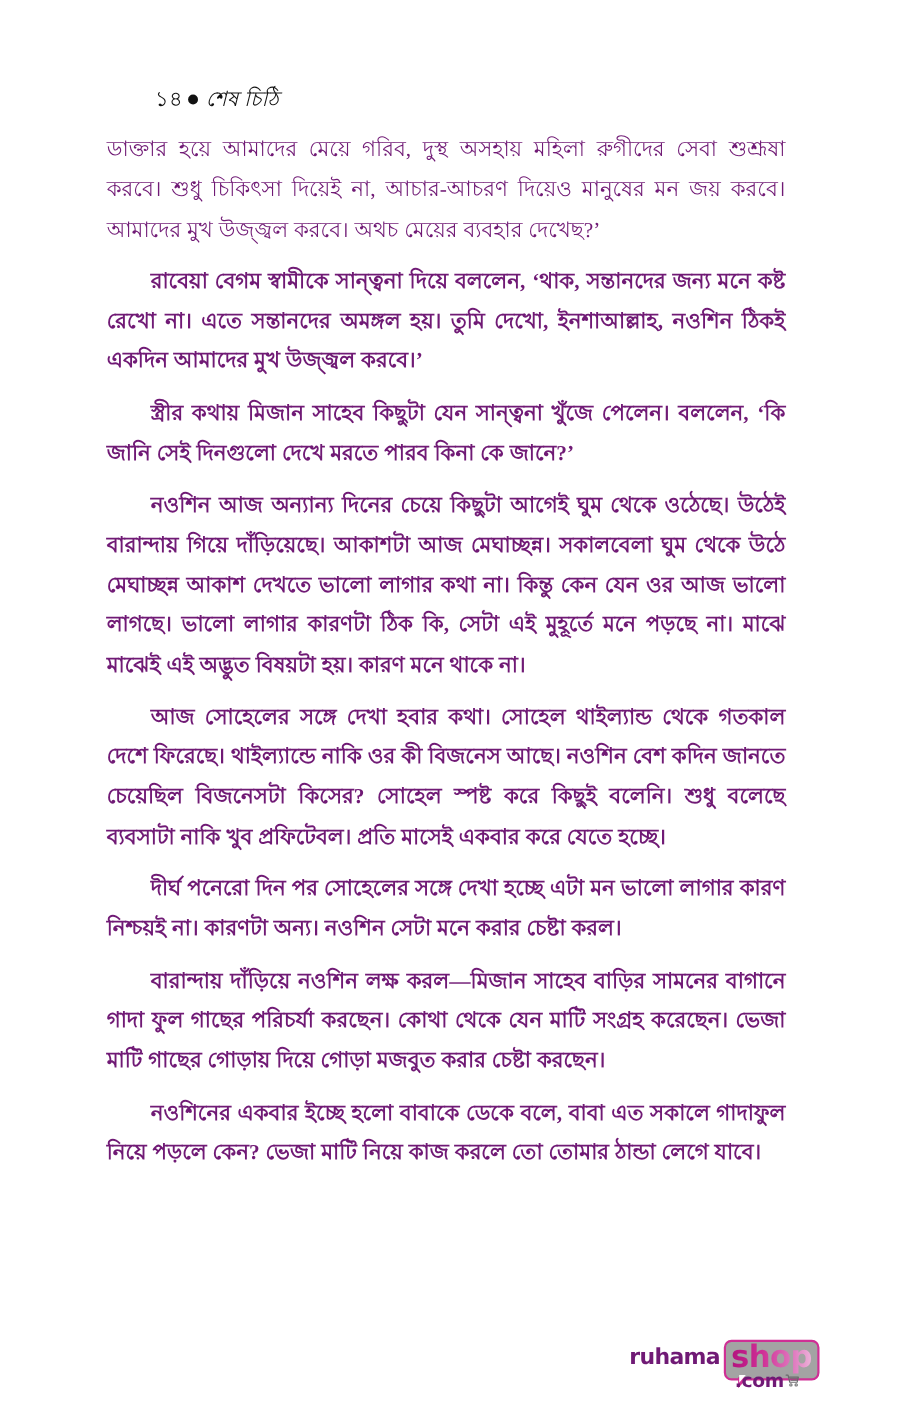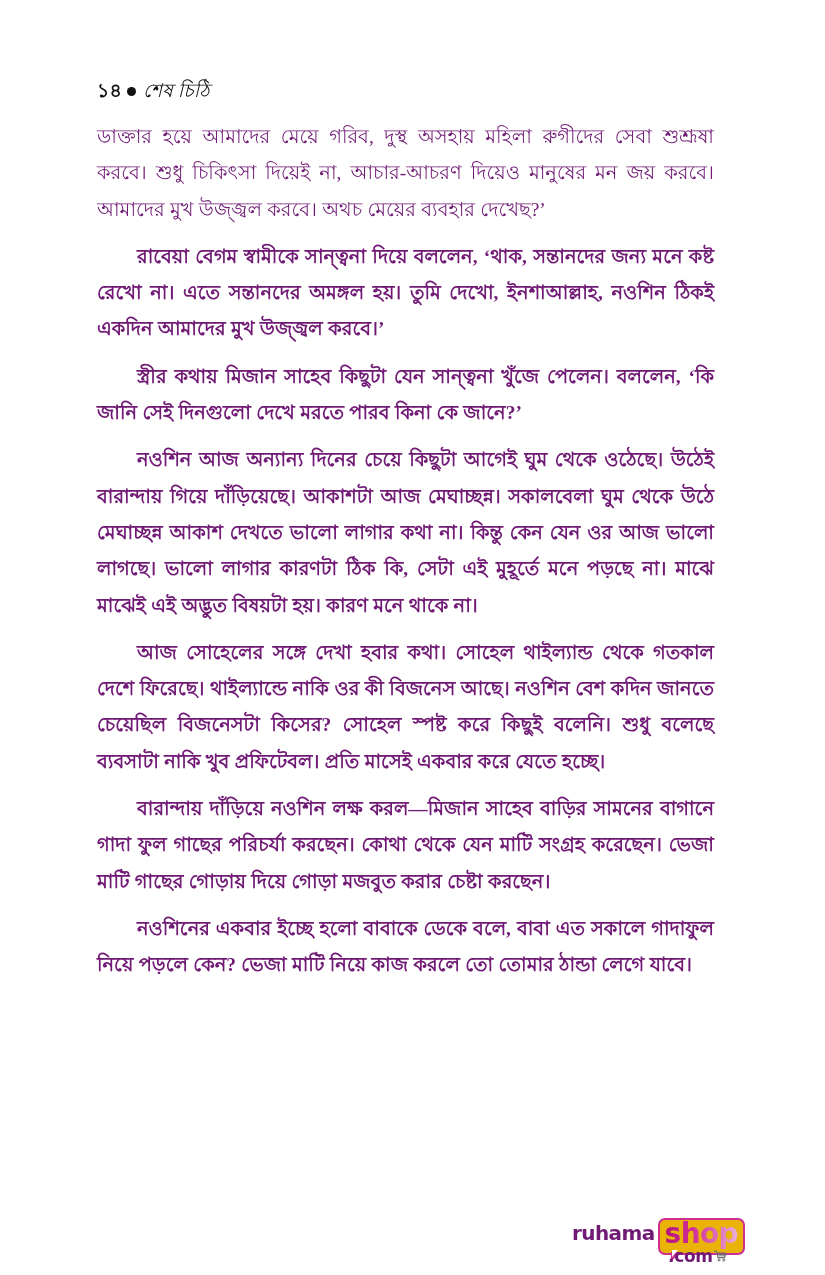--- a/index.html
+++ b/index.html
@@ -26,21 +26,21 @@
     left: 97px;
     top: 78px;
     width: 616px;
     font-family: "Liberation Serif", "DejaVu Serif", serif;
     font-size: 19px;
     line-height: 26px;
     letter-spacing: 0.2px;
     white-space: nowrap;
     color: #111111;
   }
-  .running-head .folio { font-weight: 700; }
+  .running-head .folio { font-weight: 400; margin-left: 44px; }
   .running-head .sep {
     display: inline-block;
     width: 9px;
     height: 9px;
     border-radius: 50%;
     background: #111111;
     margin: 0 7px 2px 5px;
     vertical-align: middle;
   }
   .running-head .booktitle { font-weight: 400; font-style: italic; }
@@ -93,21 +93,21 @@
     color: #701a75;
     line-height: 30px;
   }
   .logo-bubble {
     position: relative;
     margin-left: 3px;
     border: 2.5px solid #cf2f95;
     border-radius: 7px;
     padding: 0px 5px 1px 5px;
     line-height: 28px;
-    background: #eab308;
+    background: #a3a3a3;
   }
   .logo-bubble-text {
     font-size: 28px;
     font-weight: 700;
     letter-spacing: -0.6px;
     line-height: 28px;
     background: linear-gradient(90deg, #b3127f 0%, #cf2f95 38%, #e07cc0 78%, #ecb3d9 100%);
     -webkit-background-clip: text;
     background-clip: text;
     color: transparent;
@@ -162,20 +162,21 @@
   <div class="running-head">
     <span class="folio">১৪</span><span class="sep"></span><span class="booktitle">শেষ চিঠি</span>
   </div>
 
   <div class="text-block">
     <p class="para cont">ডাক্তার হয়ে আমাদের মেয়ে গরিব, দুস্থ অসহায় মহিলা রুগীদের সেবা শুশ্রূষা করবে। শুধু চিকিৎসা দিয়েই না, আচার-আচরণ দিয়েও মানুষের মন জয় করবে। আমাদের মুখ উজ্জ্বল করবে। অথচ মেয়ের ব্যবহার দেখেছ?’</p>
     <p class="para">রাবেয়া বেগম স্বামীকে সান্ত্বনা দিয়ে বললেন, ‘থাক, সন্তানদের জন্য মনে কষ্ট রেখো না। এতে সন্তানদের অমঙ্গল হয়। তুমি দেখো, ইনশাআল্লাহ, নওশিন ঠিকই একদিন আমাদের মুখ উজ্জ্বল করবে।’</p>
     <p class="para">স্ত্রীর কথায় মিজান সাহেব কিছুটা যেন সান্ত্বনা খুঁজে পেলেন। বললেন, ‘কি জানি সেই দিনগুলো দেখে মরতে পারব কিনা কে জানে?’</p>
     <p class="para">নওশিন আজ অন্যান্য দিনের চেয়ে কিছুটা আগেই ঘুম থেকে ওঠেছে। উঠেই বারান্দায় গিয়ে দাঁড়িয়েছে। আকাশটা আজ মেঘাচ্ছন্ন। সকালবেলা ঘুম থেকে উঠে মেঘাচ্ছন্ন আকাশ দেখতে ভালো লাগার কথা না। কিন্তু কেন যেন ওর আজ ভালো লাগছে। ভালো লাগার কারণটা ঠিক কি, সেটা এই মুহূর্তে মনে পড়ছে না। মাঝে মাঝেই এই অদ্ভুত বিষয়টা হয়। কারণ মনে থাকে না।</p>
     <p class="para">আজ সোহেলের সঙ্গে দেখা হবার কথা। সোহেল থাইল্যান্ড থেকে গতকাল দেশে ফিরেছে। থাইল্যান্ডে নাকি ওর কী বিজনেস আছে। নওশিন বেশ কদিন জানতে চেয়েছিল বিজনেসটা কিসের? সোহেল স্পষ্ট করে কিছুই বলেনি। শুধু বলেছে ব্যবসাটা নাকি খুব প্রফিটেবল। প্রতি মাসেই একবার করে যেতে হচ্ছে।</p>
+    <p class="para">দীর্ঘ পনেরো দিন পর সোহেলের সঙ্গে দেখা হচ্ছে এটা মন ভালো লাগার কারণ নিশ্চয়ই না। কারণটা অন্য। নওশিন সেটা মনে করার চেষ্টা করল।</p>
     <p class="para">বারান্দায় দাঁড়িয়ে নওশিন লক্ষ করল—মিজান সাহেব বাড়ির সামনের বাগানে গাদা ফুল গাছের পরিচর্যা করছেন। কোথা থেকে যেন মাটি সংগ্রহ করেছেন। ভেজা মাটি গাছের গোড়ায় দিয়ে গোড়া মজবুত করার চেষ্টা করছেন।</p>
     <p class="para">নওশিনের একবার ইচ্ছে হলো বাবাকে ডেকে বলে, বাবা এত সকালে গাদাফুল নিয়ে পড়লে কেন? ভেজা মাটি নিয়ে কাজ করলে তো তোমার ঠান্ডা লেগে যাবে।</p>
   </div>
 
   <div class="logo">
     <div class="logo-row">
       <span class="logo-word">ruhama</span>
       <span class="logo-bubble">
         <span class="logo-bubble-text">shop</span>
         <span class="logo-tail"></span>

